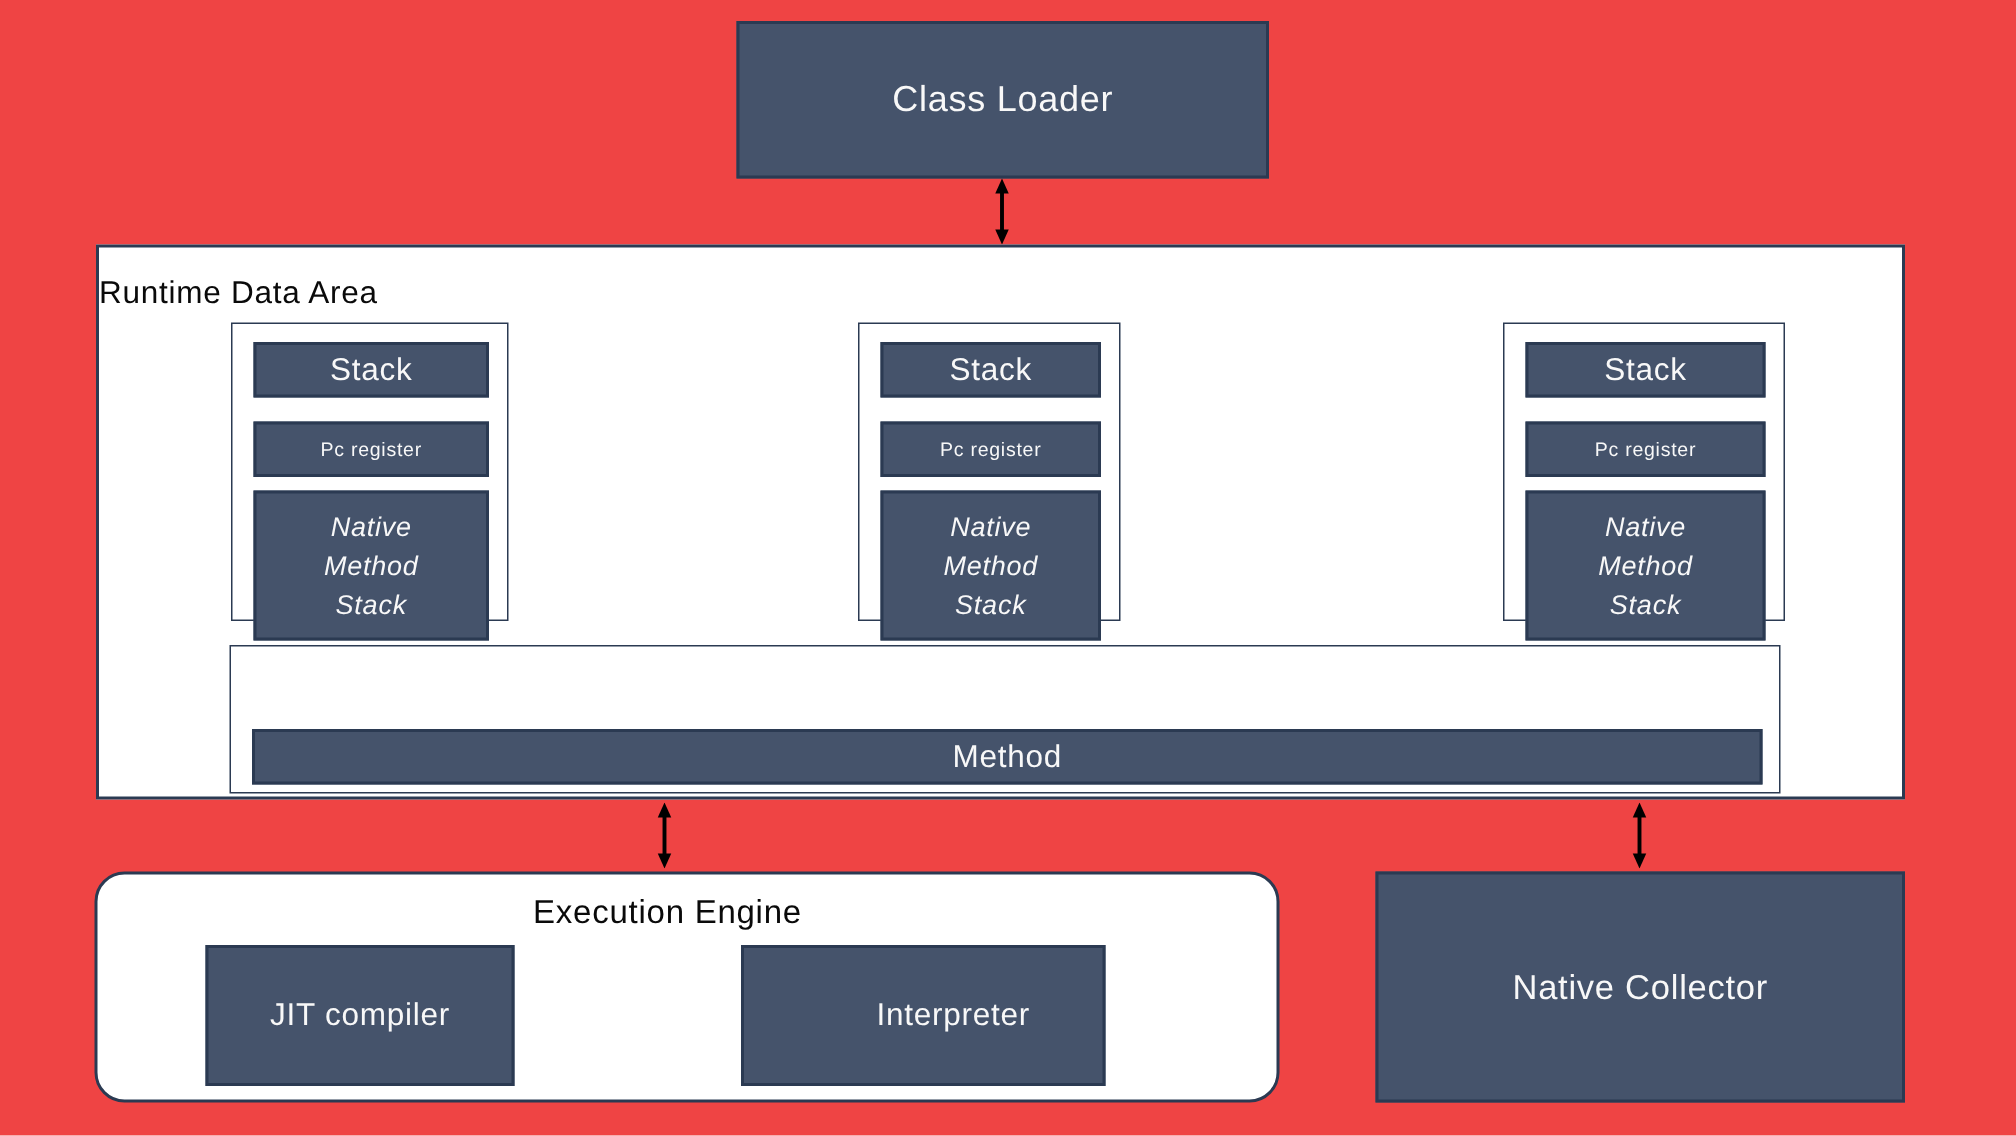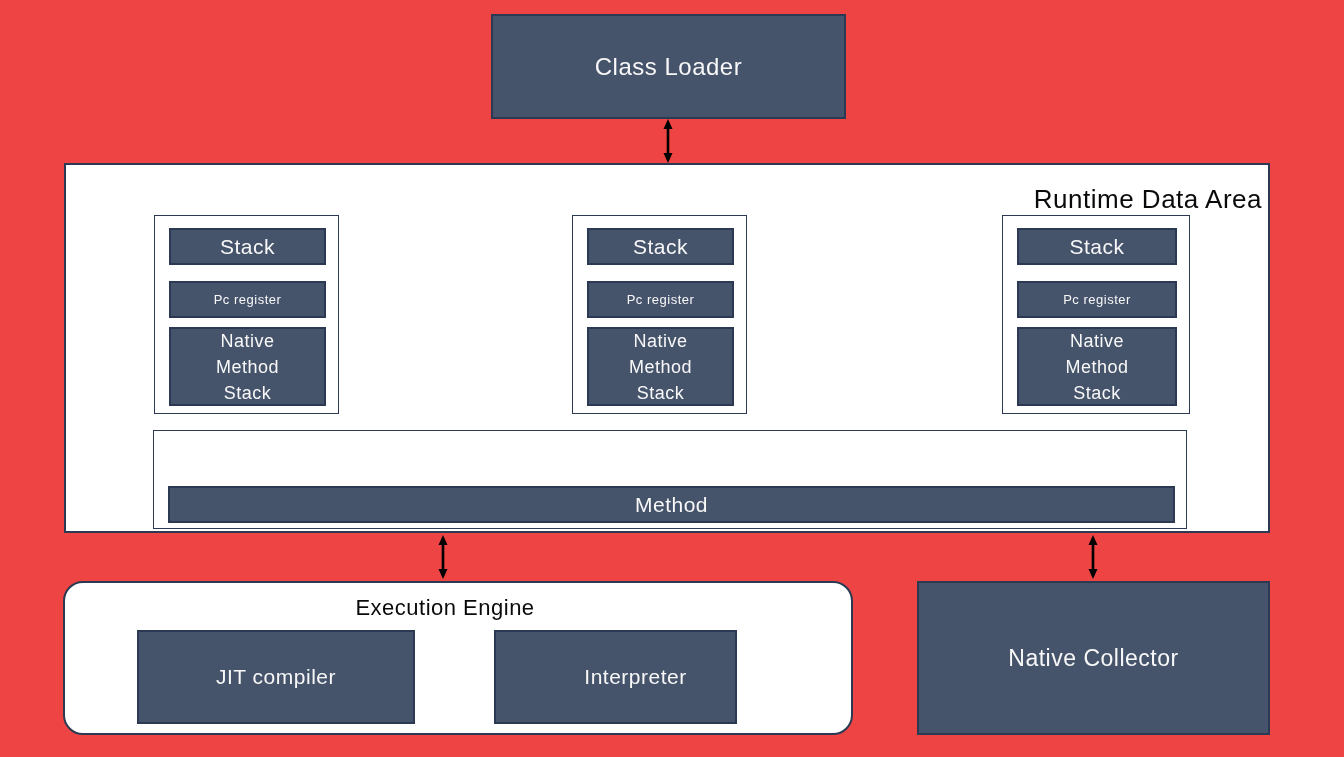--- a/index.html
+++ b/index.html
@@ -39,22 +39,22 @@
   .class-loader {
     left: 491px; top: 14px; width: 355px; height: 105px;
     font-size: 24px;
   }
   .runtime-area {
     left: 64px; top: 163px; width: 1206px; height: 370px;
   }
   .runtime-title {
     position: absolute;
     left: 0; top: 19px; width: 1196px;
-    text-align: right;
-    font-size: 26px;
+    text-align: left;
+    font-size: 21px;
     color: #0a0a0a;
     letter-spacing: 0.5px;
   }
   .thread-group {
     position: absolute;
     top: 50px; height: 199px;
     background: #ffffff;
     border: 1.5px solid #2B3A52;
     box-sizing: border-box;
   }
@@ -63,24 +63,25 @@
   .tg-3 { left: 936px; width: 188px; }
   .tg-stack {
     left: 14px; right: 12px; top: 12px; height: 37px;
     font-size: 21px;
   }
   .tg-pc {
     left: 14px; right: 12px; top: 65px; height: 37px;
     font-size: 13px;
   }
   .tg-native {
-    left: 14px; right: 12px; top: 111px; height: 79px;
+    left: 14px; right: 12px; top: 111px; height: 100px;
     font-size: 18px;
     line-height: 26px;
     flex-direction: column;
+    font-style: italic;
   }
   .tg-native span { display: block; }
   .heap-container {
     position: absolute;
     left: 87px; top: 265px; width: 1034px; height: 99px;
     background: #ffffff;
     border: 1.5px solid #2B3A52;
     box-sizing: border-box;
   }
   .heap-bar {
@@ -96,21 +97,21 @@
   }
   .execution-title {
     position: absolute;
     left: 0; top: 12px; width: 760px;
     text-align: center;
     font-size: 22px;
     color: #0a0a0a;
     letter-spacing: 0.5px;
   }
   .jit-box {
-    left: 72px; top: 47px; width: 278px; height: 94px;
+    left: 72px; top: 47px; width: 206px; height: 94px;
     font-size: 21px;
   }
   .interpreter-box {
     left: 429px; top: 47px; width: 243px; height: 94px;
     font-size: 21px;
     padding-left: 40px;
   }
   .garbage-collector {
     left: 917px; top: 581px; width: 353px; height: 154px;
     font-size: 23px;

